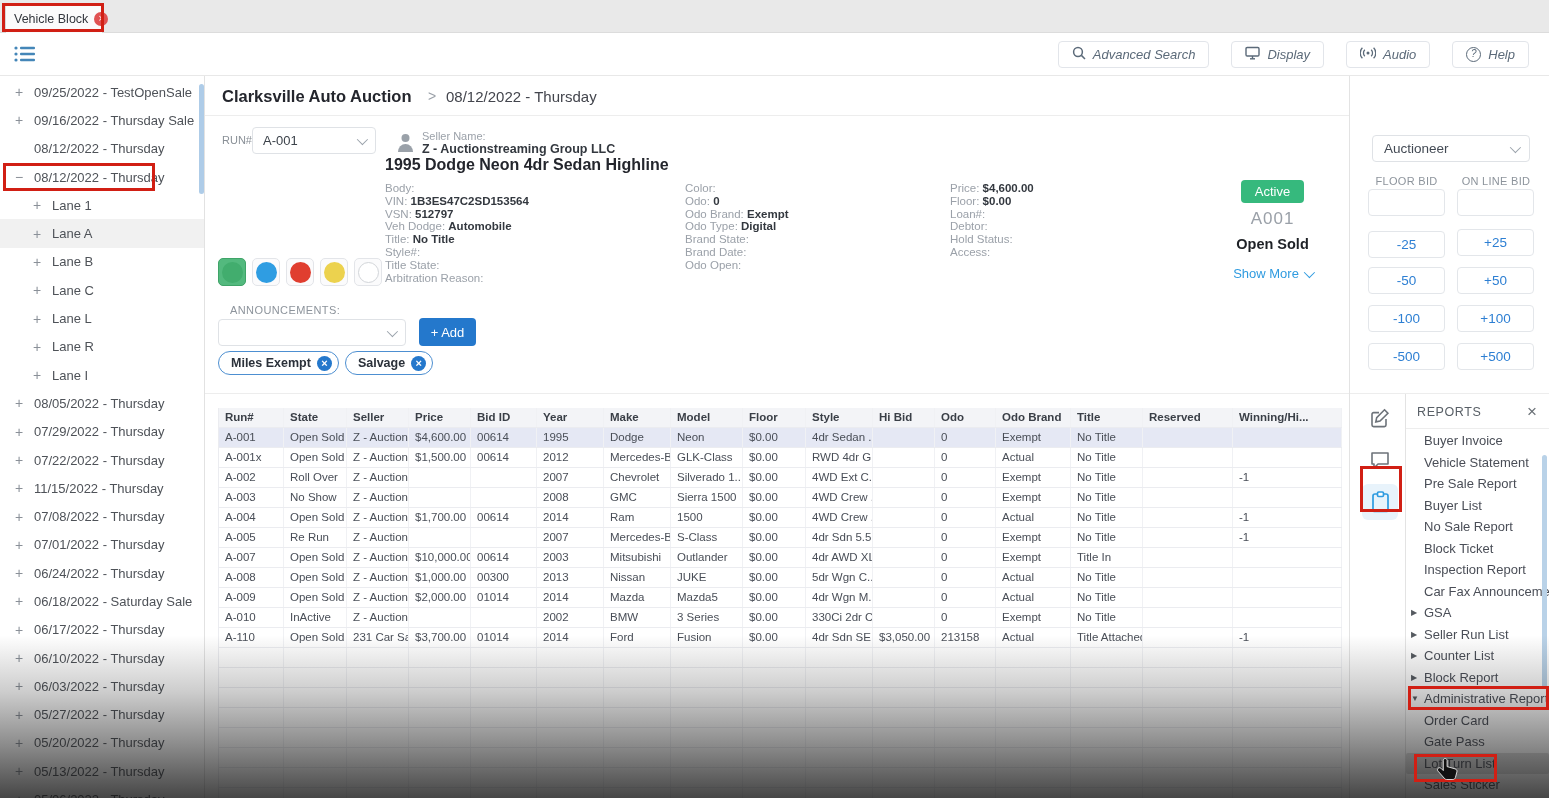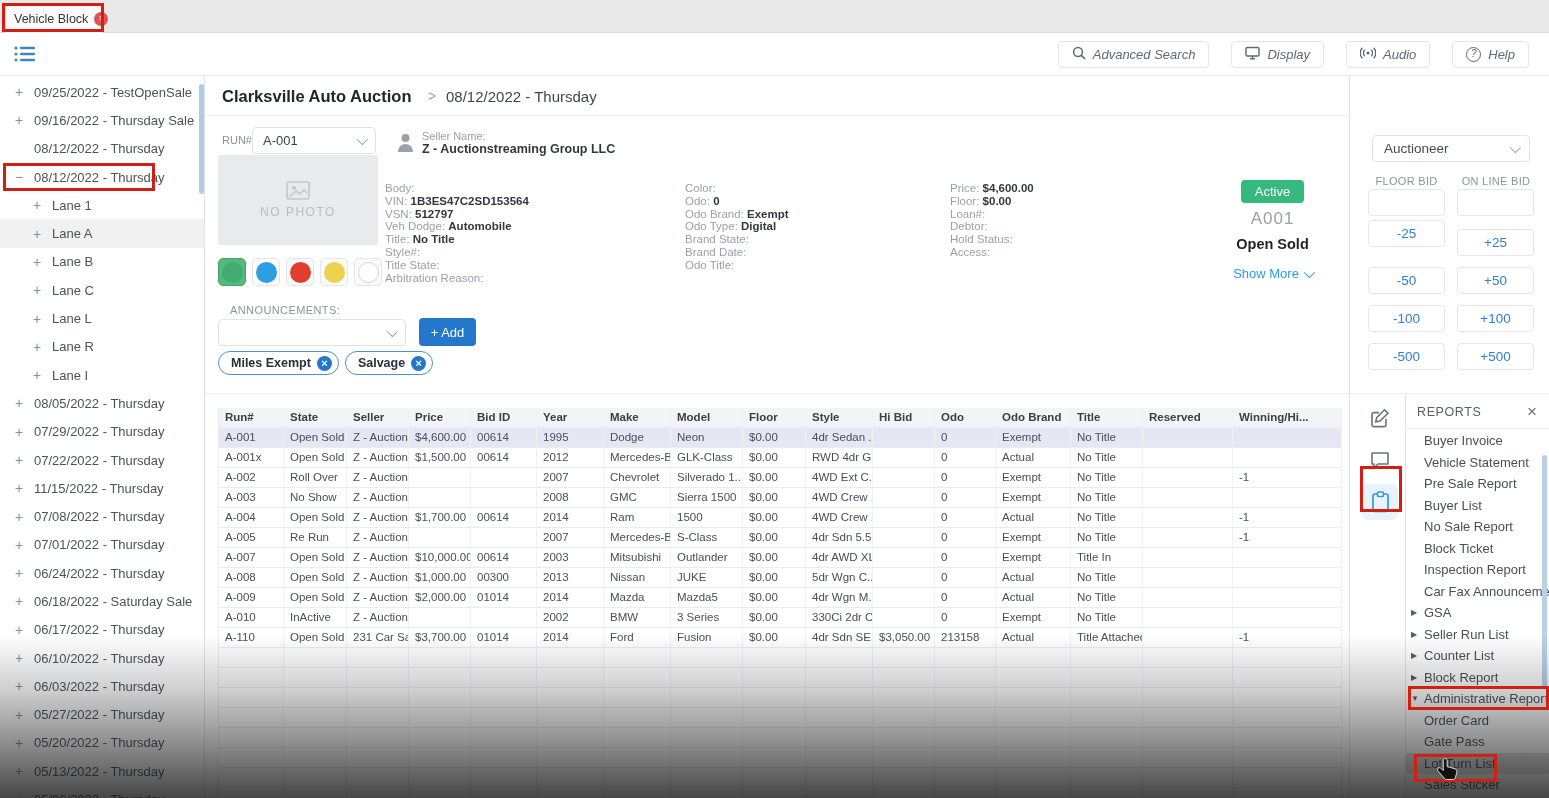--- a/index.html
+++ b/index.html
@@ -268,28 +268,20 @@
   <div class="crumb-root">Clarksville Auto Auction</div>
   <div class="crumb-sep">&gt;</div>
   <div class="crumb-cur">08/12/2022 - Thursday</div>
   <div class="hline" style="left:205px; top:115px; width:1144px;"></div>
 
   <div class="run-label">RUN#</div>
   <div class="run-select">
     <span>A-001</span>
       <span class="chev"></span>
   </div>
-  <div class="nophoto">
-    <svg width="24" height="19" viewBox="0 0 24 19">
-        <rect x="1" y="1" width="22" height="17" rx="2" fill="none" stroke="#c3c6cb" stroke-width="1.6"></rect>
-        <circle cx="8" cy="7" r="2" fill="#c3c6cb"></circle>
-        <path d="M3 16 L10 10 L14 13 L18 9 L21 12" fill="none" stroke="#c3c6cb" stroke-width="1.6"></path>
-      </svg>
-    <span class="nophoto-text">NO PHOTO</span>
-  </div>
   <div class="colors-row" id="colors-row">
       <div class="cdot-btn sel">
         <span class="cdot" style="background: rgb(66, 173, 110);"></span>
       </div>
       <div class="cdot-btn">
         <span class="cdot" style="background: rgb(47, 157, 226);"></span>
       </div>
       <div class="cdot-btn">
         <span class="cdot" style="background: rgb(224, 62, 47);"></span>
       </div>
@@ -302,39 +294,40 @@
     </div>
 
   <span style="position:absolute; left:397px; top:133px;">
     <svg width="17" height="19" viewBox="0 0 17 19">
         <circle cx="8.5" cy="5" r="4" fill="#9aa1a9"></circle>
         <path d="M1 19 a7.5 8 0 0 1 15 0 z" fill="#9aa1a9"></path>
       </svg>
   </span>
   <div class="seller-label">Seller Name:</div>
   <div class="seller-value">Z - Auctionstreaming Group LLC</div>
+  <div class="veh-title">1995 Dodge Neon 4dr Sedan Highline</div>
 
   <div class="fieldcol" id="fields-left" style="left:385px; top:182px;">
       <div><span class="f-lab">Body: </span><span class="f-val"></span></div>
       <div><span class="f-lab">VIN: </span><span class="f-val">1B3ES47C2SD153564</span></div>
       <div><span class="f-lab">VSN: </span><span class="f-val">512797</span></div>
       <div><span class="f-lab">Veh Dodge: </span><span class="f-val">Automobile</span></div>
       <div><span class="f-lab">Title: </span><span class="f-val">No Title</span></div>
       <div><span class="f-lab">Style#: </span><span class="f-val"></span></div>
       <div><span class="f-lab">Title State: </span><span class="f-val"></span></div>
       <div><span class="f-lab">Arbitration Reason: </span><span class="f-val"></span></div>
     </div>
   <div class="fieldcol" id="fields-mid" style="left:685px; top:182px;">
       <div><span class="f-lab">Color: </span><span class="f-val"></span></div>
       <div><span class="f-lab">Odo: </span><span class="f-val">0</span></div>
       <div><span class="f-lab">Odo Brand: </span><span class="f-val">Exempt</span></div>
       <div><span class="f-lab">Odo Type: </span><span class="f-val">Digital</span></div>
       <div><span class="f-lab">Brand State: </span><span class="f-val"></span></div>
       <div><span class="f-lab">Brand Date: </span><span class="f-val"></span></div>
-      <div><span class="f-lab">Odo Title: </span><span class="f-val"></span></div>
+      <div><span class="f-lab">Odo Open: </span><span class="f-val"></span></div>
     </div>
   <div class="fieldcol" id="fields-right" style="left:950px; top:182px;">
       <div><span class="f-lab">Price: </span><span class="f-val">$4,600.00</span></div>
       <div><span class="f-lab">Floor: </span><span class="f-val">$0.00</span></div>
       <div><span class="f-lab">Loan#: </span><span class="f-val"></span></div>
       <div><span class="f-lab">Debtor: </span><span class="f-val"></span></div>
       <div><span class="f-lab">Hold Status: </span><span class="f-val"></span></div>
       <div><span class="f-lab">Access: </span><span class="f-val"></span></div>
     </div>
 
@@ -732,21 +725,21 @@
   <div class="vline" style="left:1349px; top:76px; height:722px;"></div>
   <div class="sel-box" style="left:1372px; top:135px; width:158px; height:27px;">
     <span>Auctioneer</span>
       <span class="chev"></span>
   </div>
   <div class="bid-label" style="left:1368px; top:175px; width:77px;">FLOOR BID</div>
   <div class="bid-label" style="left:1457px; top:175px; width:78px;">ON LINE BID</div>
   <input class="bid-input" style="left: 1368px; top: 189px;">
   <input class="bid-input" style="left: 1457px; top: 189px;">
   <div id="bid-buttons">
-      <button class="bid-btn" style="left: 1368px; top: 220px;">-25</button>
+      <button class="bid-btn" style="left: 1368px; top: 231px;">-25</button>
       <button class="bid-btn" style="left: 1457px; top: 229px;">+25</button>
       <button class="bid-btn" style="left: 1368px; top: 267px;">-50</button>
       <button class="bid-btn" style="left: 1457px; top: 267px;">+50</button>
       <button class="bid-btn" style="left: 1368px; top: 305px;">-100</button>
       <button class="bid-btn" style="left: 1457px; top: 305px;">+100</button>
       <button class="bid-btn" style="left: 1368px; top: 343px;">-500</button>
       <button class="bid-btn" style="left: 1457px; top: 343px;">+500</button>
     </div>
 
   <div class="side-icons">

